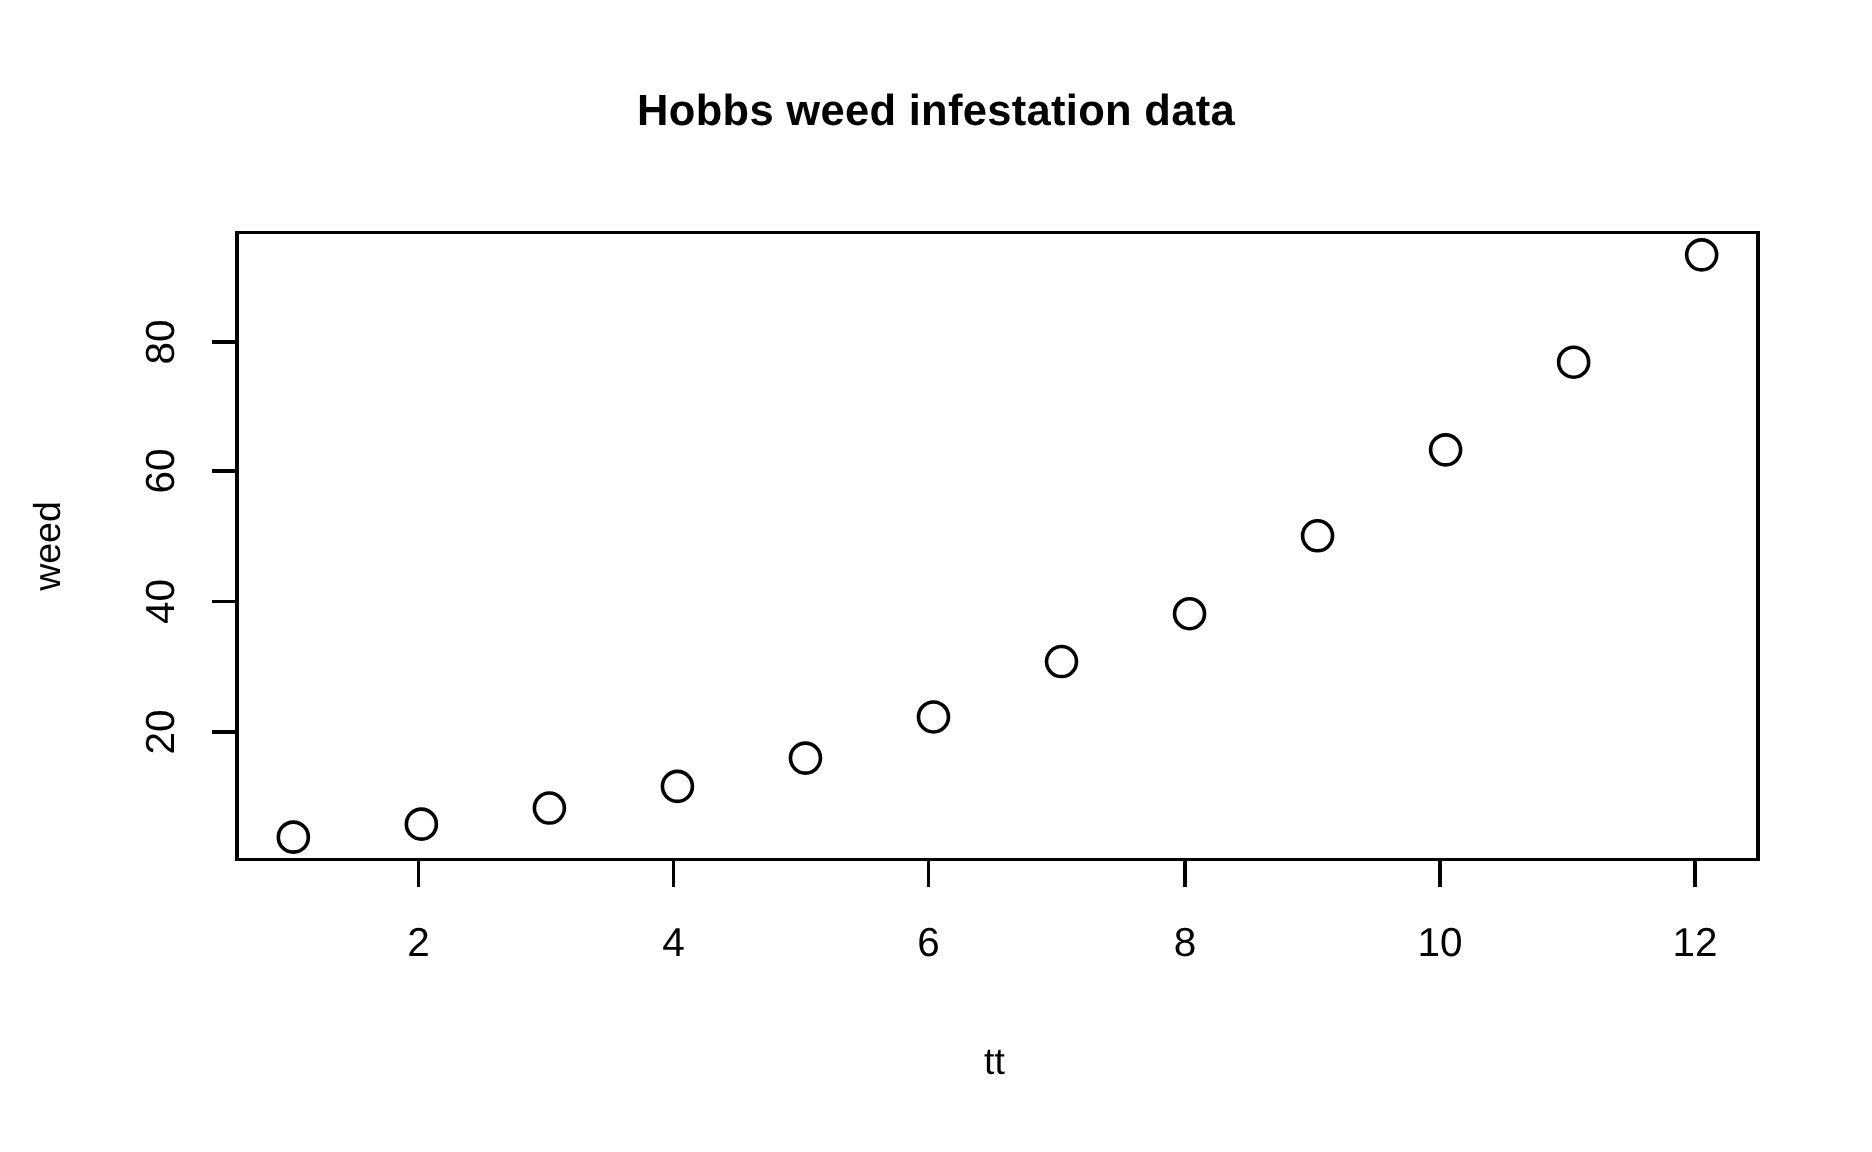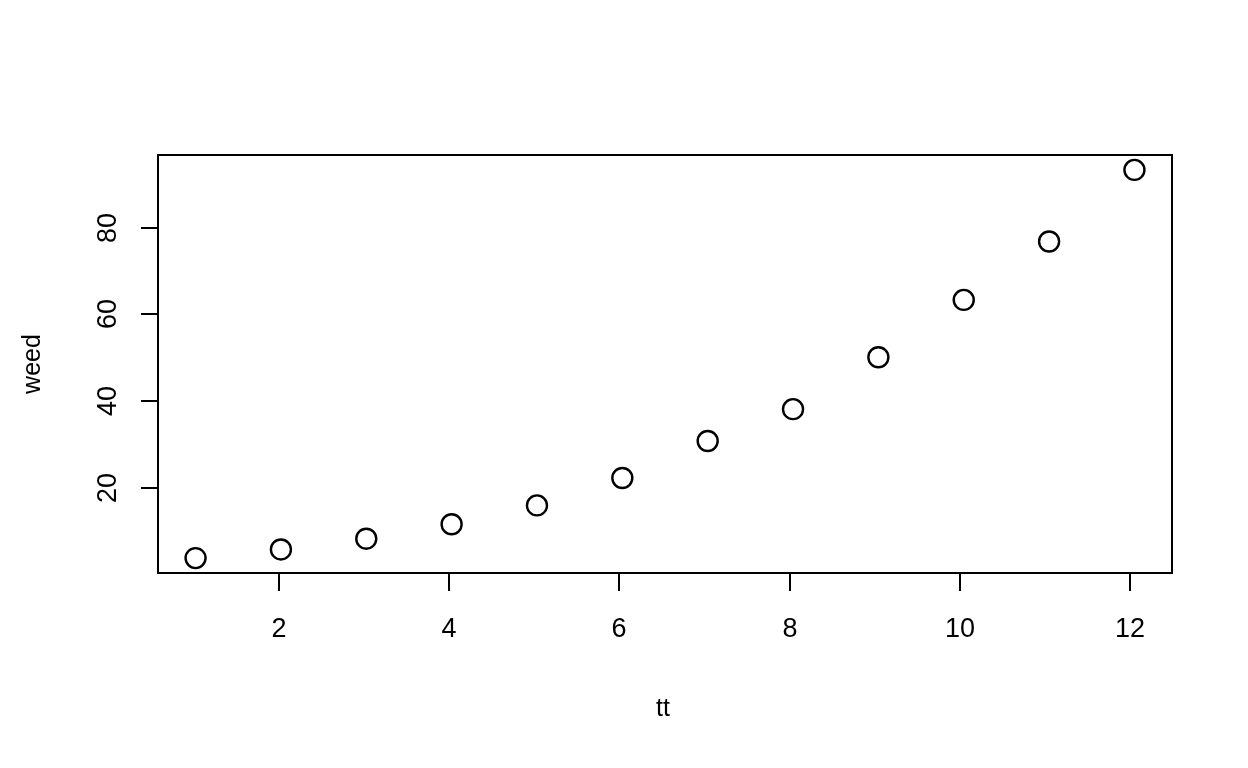--- a/index.html
+++ b/index.html
@@ -66,20 +66,21 @@
     fill: none;
     stroke: #000000;
     stroke-width: 2.4;
   }
 </style>
 </head>
 <body>
 
 <div id="plot-root">
 
+  <div id="chart-title">Hobbs weed infestation data</div>
 
   <svg id="plot-svg" viewBox="0 0 1248 768">
 
     <rect class="plot-box" x="158" y="155" width="1014" height="418"></rect>
 
     <g>
       <line class="axis-line" x1="158" y1="228" x2="158" y2="488"></line>
       <line class="axis-line" x1="141" y1="228" x2="158" y2="228"></line>
       <line class="axis-line" x1="141" y1="314" x2="158" y2="314"></line>
       <line class="axis-line" x1="141" y1="401" x2="158" y2="401"></line>

